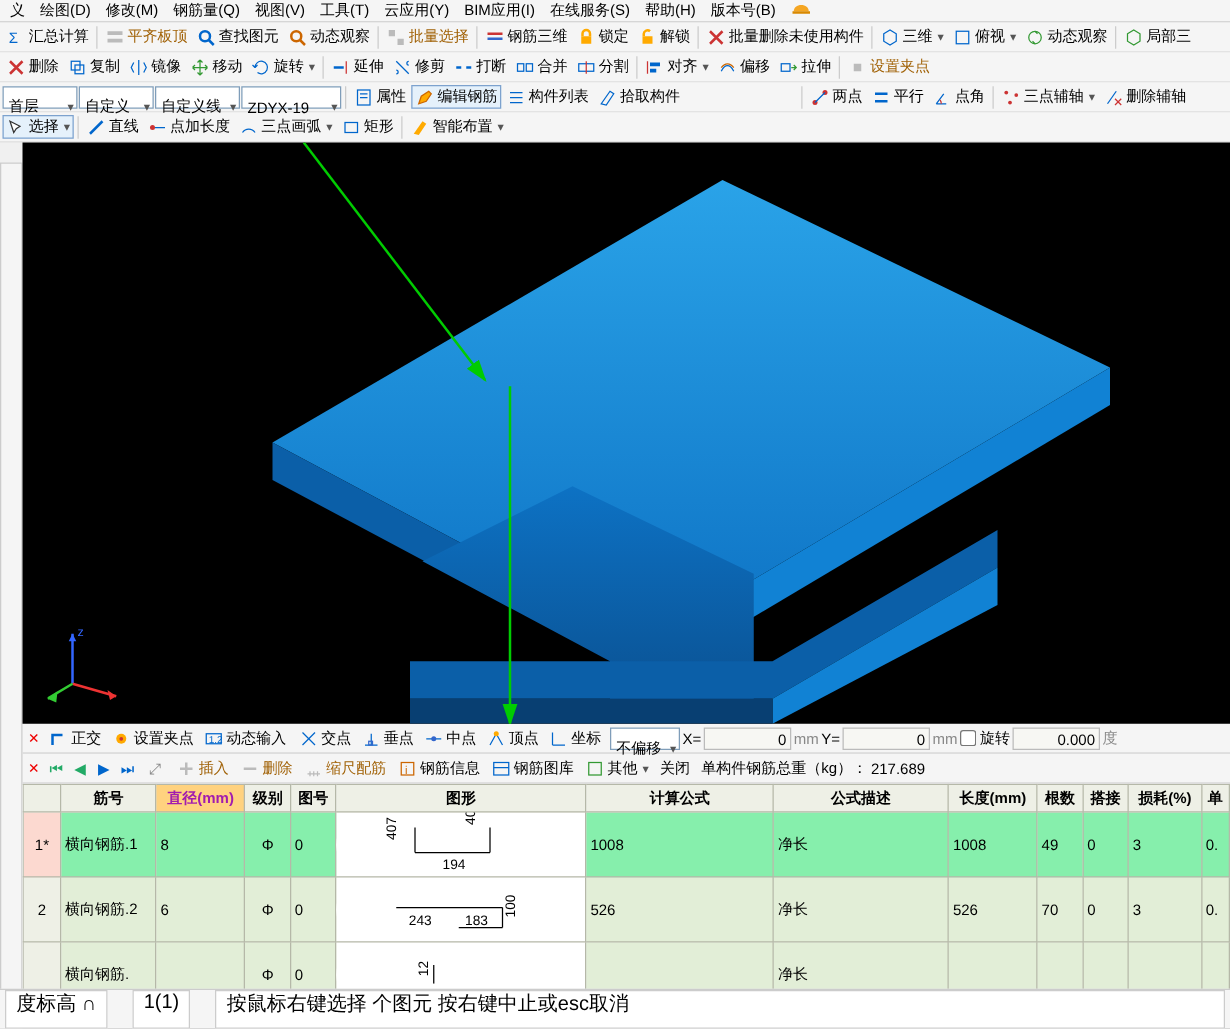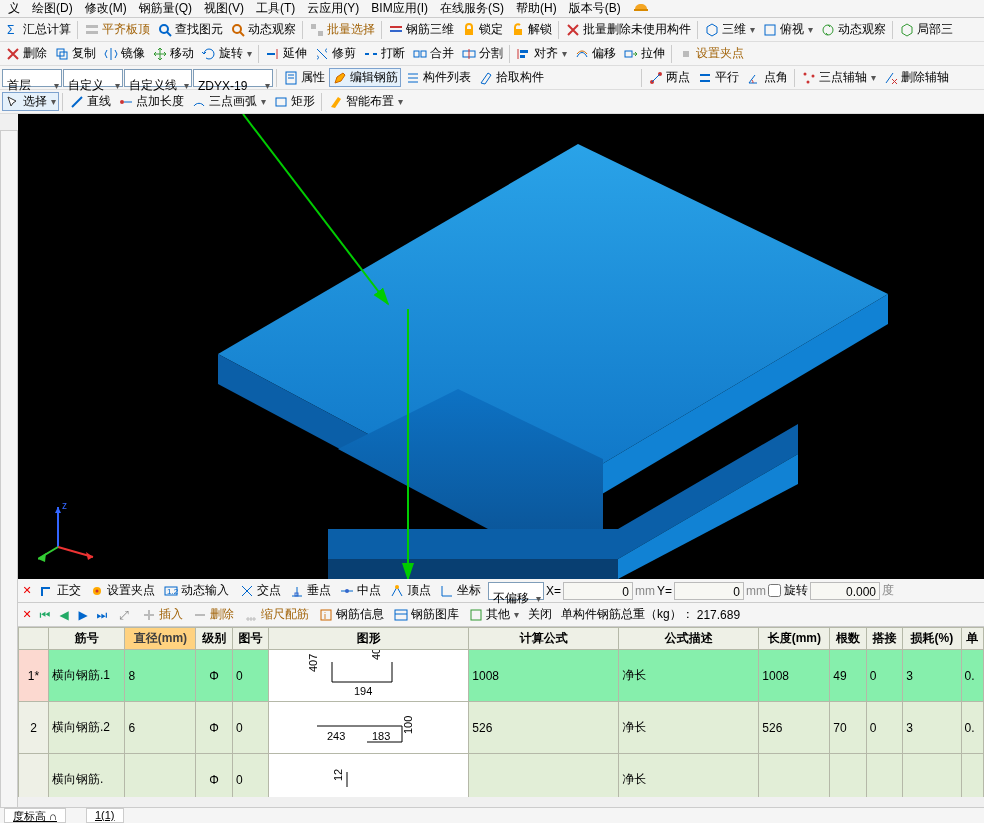--- a/index.html
+++ b/index.html
@@ -29,28 +29,28 @@
   .snapbar { display:flex; background:#f5f5f5; height:24px; align-items:center; padding:0 2px; border-bottom:1px solid #ccc; margin-left:18px; gap:2px;}
   .snap-close { color:#e00; font-size:11px; width:14px; text-align:center;}
   .numbox { border:1px solid #bbb; background:#f7f7f3; width:70px; height:18px; text-align:right; padding:0 3px; display:inline-block; line-height:18px;}
   
   .rebarbar { display:flex; background:#f5f5f5; height:24px; align-items:center; padding:0 2px; border-bottom:1px solid #ccc; margin-left:18px; gap:3px;}
   .navbtn { width:16px; height:16px; display:inline-flex; align-items:center; justify-content:center; color:#2a6; }
   
   .grid-wrap { position:relative; margin-left:18px; width:966px; height:170px; overflow:hidden; background:#fff;}
   table.grid { border-collapse:collapse; width:100%; font-size:12px;}
   table.grid th { background:#eef0e6; border:1px solid #b5b8a8; height:22px; font-weight:bold; padding:0 3px; white-space:nowrap;}
-  table.grid th.hl { background:#ffd27f; color:#404040;}
+  table.grid th.hl { background:#ffd27f; color:#a21caf;}
   table.grid td { border:1px solid #b5b8a8; height:52px; padding:0 3px; background:#e2eed7; white-space:nowrap;}
   table.grid tr.sel td { background:#86efac; }
   table.grid td.rowhead { background:#eef0e6; text-align:center; width:30px;}
   table.grid tr.sel td.rowhead { background:#fcd9d0;}
   .shape-cell { position:relative; background:#fff !important;border-radius:26px; }
   
-  .statusbar { position:absolute; bottom:0; left:0; right:0; height:16px; background:#f5f5f5; border-top:1px solid #ccc; font-size:11px; padding:0 4px; display:flex; gap:20px;text-decoration:underline;}
+  .statusbar { position:absolute; bottom:0; left:0; right:0; height:32px; background:#f5f5f5; border-top:1px solid #ccc; font-size:16px; padding:0 4px; display:flex; gap:20px;}
   .statusbar .sbox { border:1px solid #ccc; padding:0 8px; background:#fff;}
   
   svg.ic { width:16px; height:16px; }
 </style>
 </head>
 <body>
 
 <div class="menubar">
   <span>义</span>
   <span>绘图(D)</span>
@@ -665,13 +665,14 @@
     <td></td>
     <td></td>
   </tr>
   </tbody>
 </table>
 </div>
 
 <div class="statusbar">
   <span class="sbox">度标高 ∩</span>
   <span class="sbox">1(1)</span>
+  <span class="sbox" style="flex:1">按鼠标右键选择  个图元   按右键中止或esc取消</span>
 </div>
 
 </body></html>

